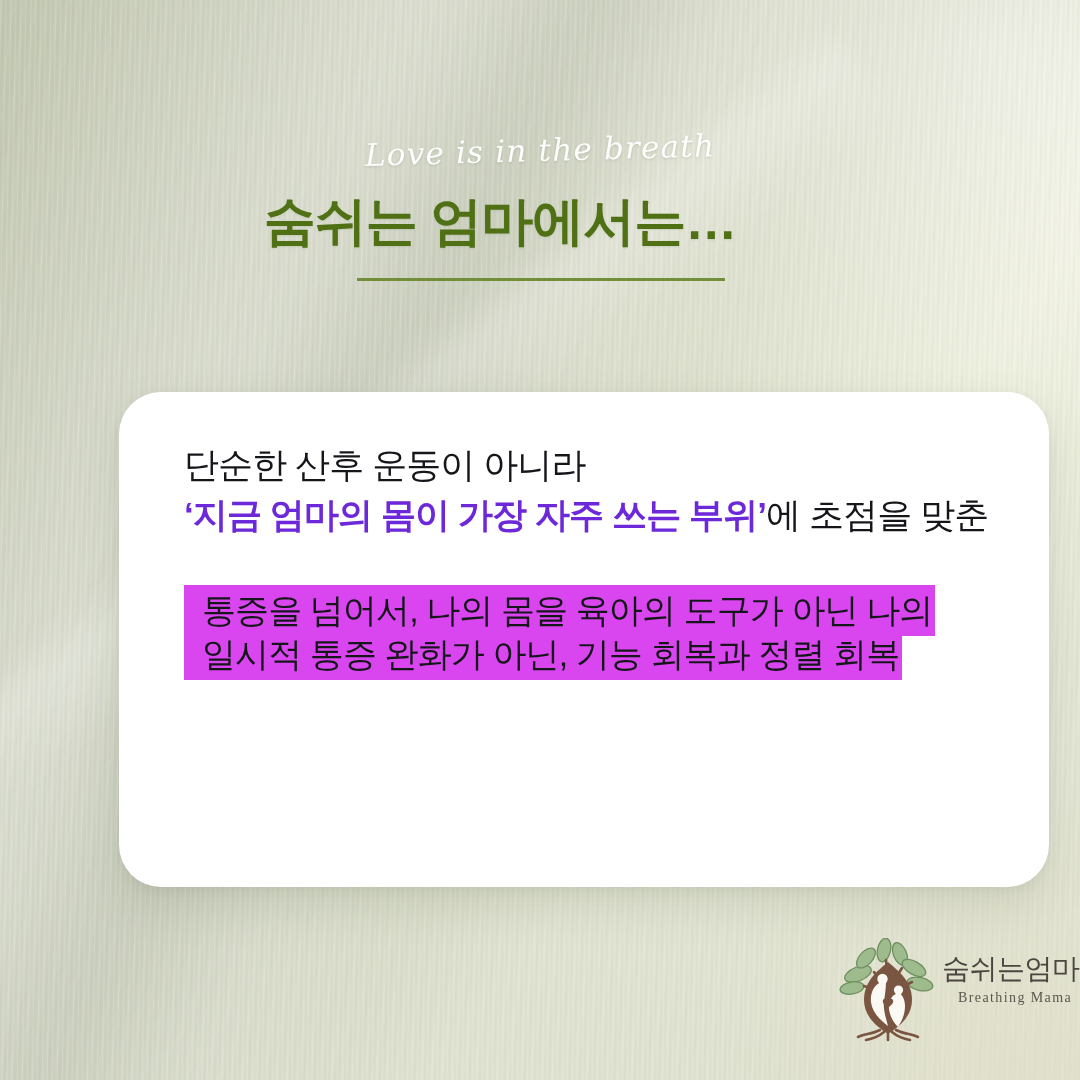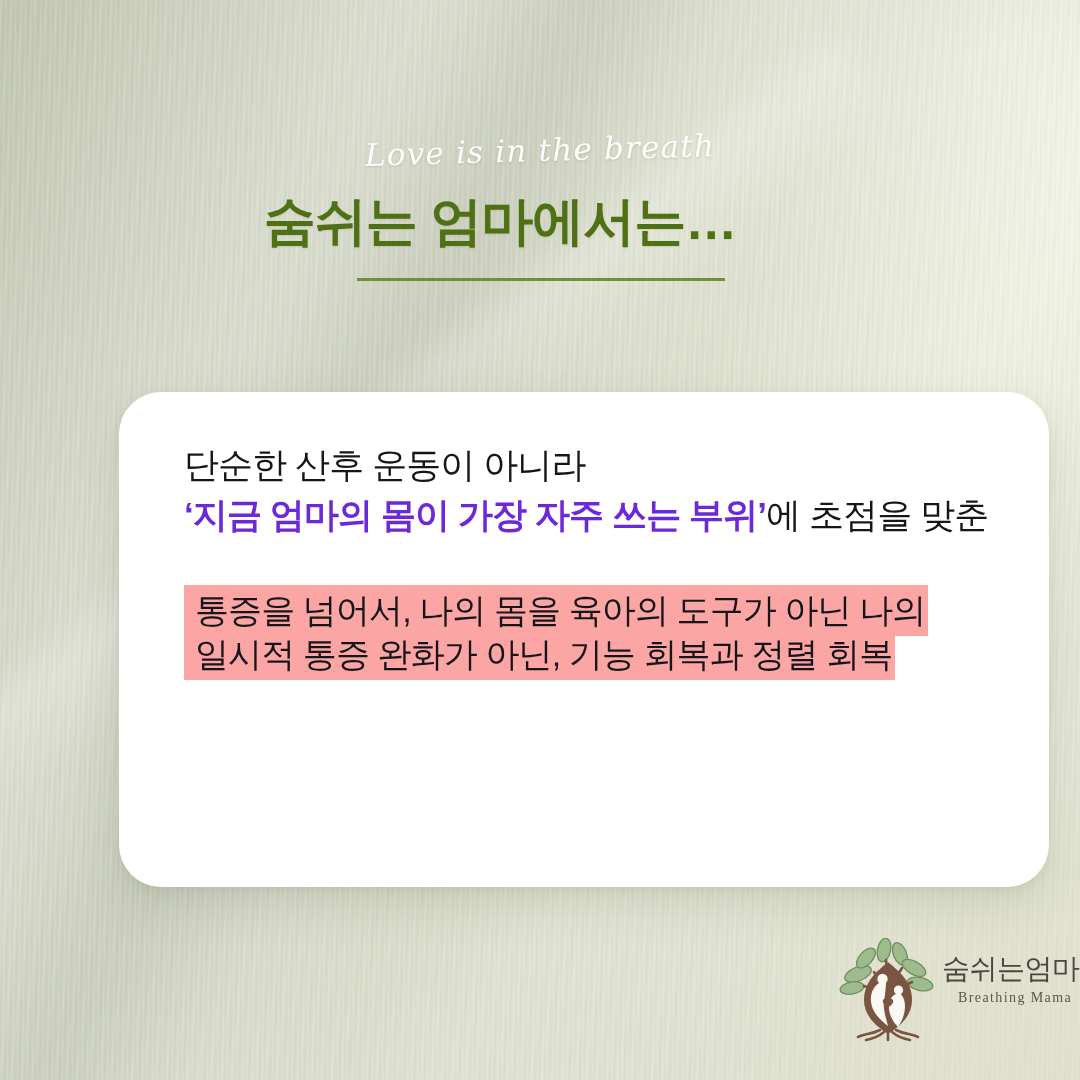--- a/index.html
+++ b/index.html
@@ -237,22 +237,22 @@
     font-size: 34px;
     font-weight: 500;
     line-height: 1.0;
     letter-spacing: -0.9px;
     color: #15161a;
     margin-bottom: 10px;
     white-space: nowrap;
   }
 
   .para-hl .hl-line > span {
-    background: #fca5a5;
-    padding: 6px 3px 7px 11px;
+    background: #d946ef;
+    padding: 6px 3px 7px 18px;
     box-decoration-break: clone;
     -webkit-box-decoration-break: clone;
   }
 
   
   .logo {
     position: absolute;
     left: 836px;
     top: 938px;
     width: 220px;

